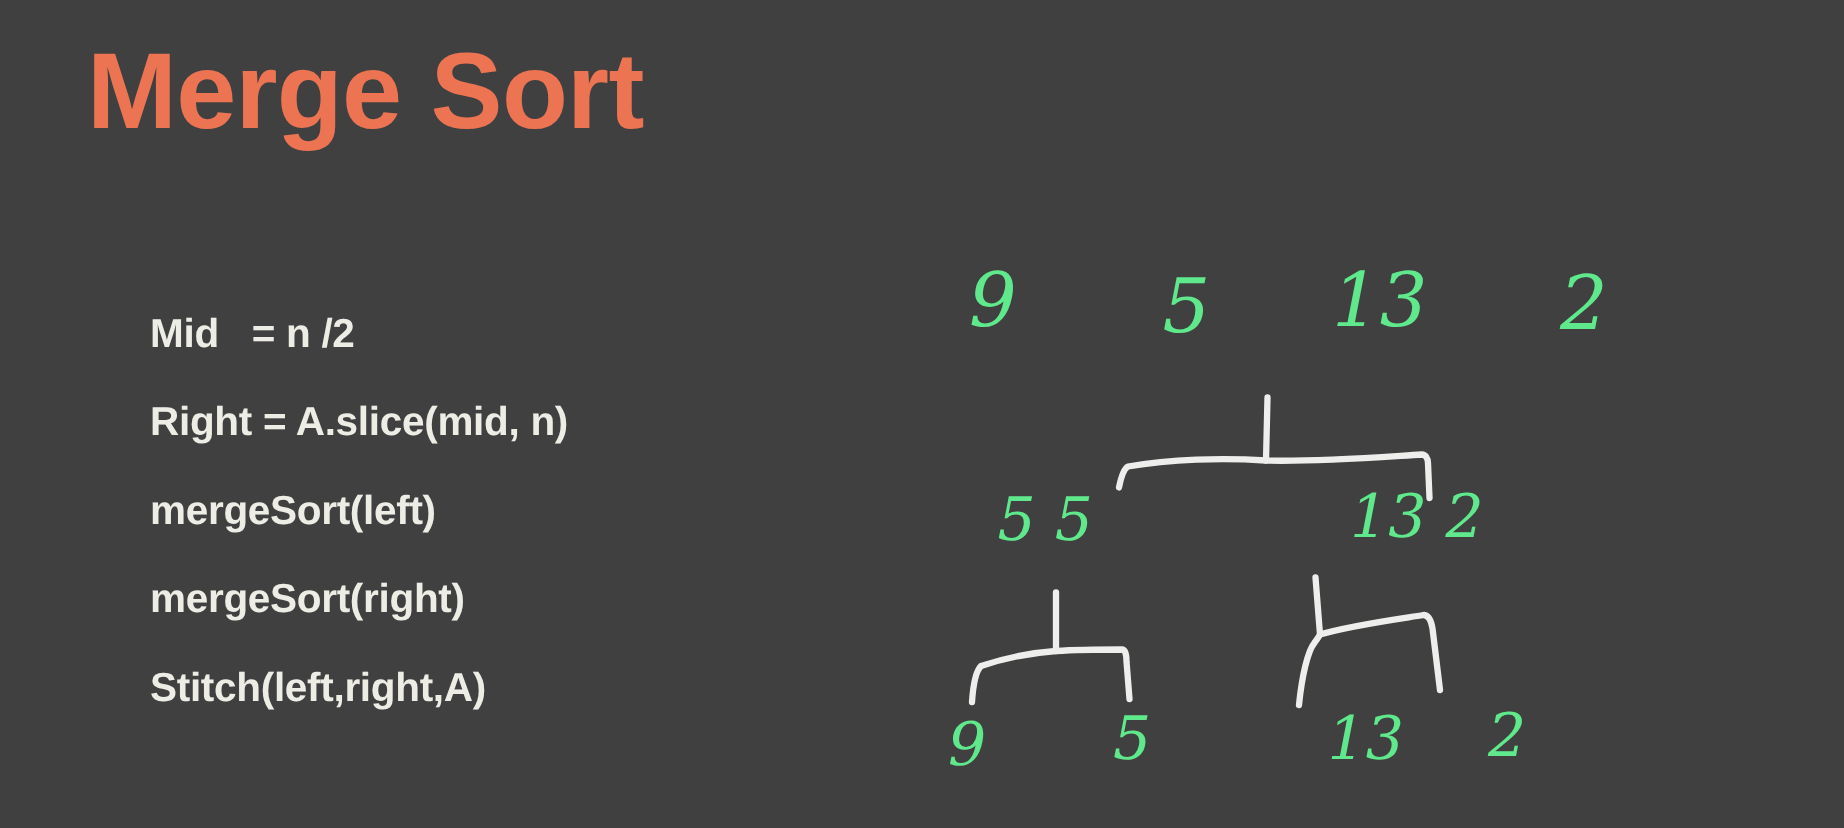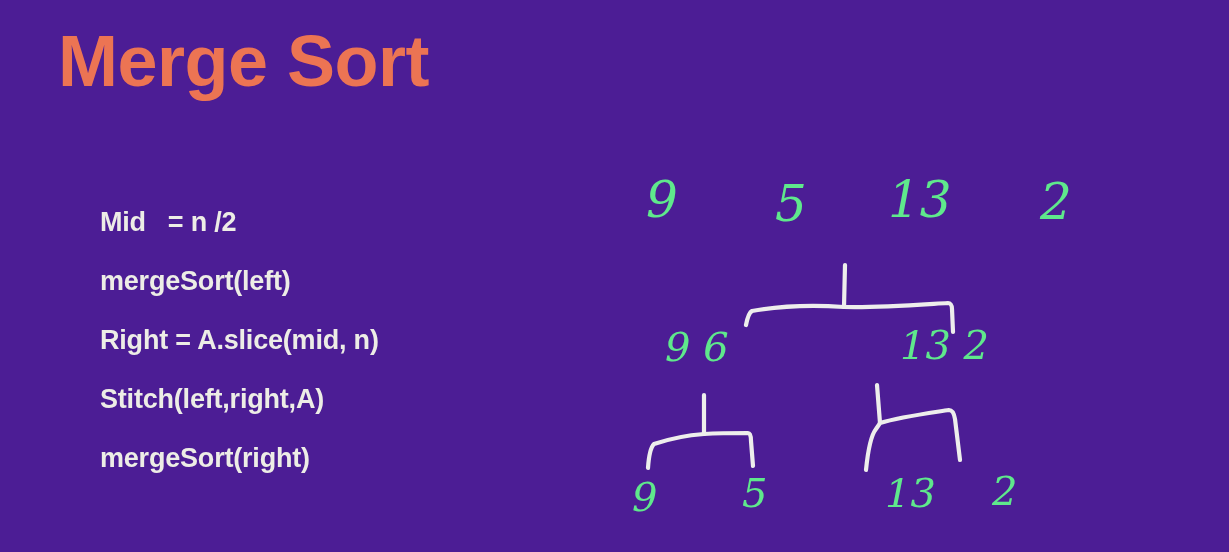--- a/index.html
+++ b/index.html
@@ -4,21 +4,21 @@
 <style>
   html, body {
     margin: 0;
     padding: 0;
     background: #1f1f1e;
   }
   #slide {
     position: relative;
     width: 1229px;
     height: 552px;
-    background: #4c1d95;
+    background: #404040;
     overflow: hidden;
     font-family: "Liberation Sans", sans-serif;
   }
   #slide-title {
     position: absolute;
     left: 58px;
     top: 22px;
     font-size: 72px;
     font-weight: bold;
     color: #ec7453;
@@ -77,24 +77,24 @@
 </style>
 </head>
 <body>
 
 <div id="slide">
 
   <div id="slide-title">Merge Sort</div>
 
   <div id="pseudocode">
     <div class="code-line">Mid   = n /2</div>
+    <div class="code-line">Right = A.slice(mid, n)</div>
     <div class="code-line">mergeSort(left)</div>
-    <div class="code-line">Right = A.slice(mid, n)</div>
+    <div class="code-line">mergeSort(right)</div>
     <div class="code-line">Stitch(left,right,A)</div>
-    <div class="code-line">mergeSort(right)</div>
   </div>
 
   <div id="tree">
 
     <svg class="brackets" viewBox="0 0 620 397">
       <path d="M 245,110 L 244,152"></path>
       <path d="M 146,170 C 148,160 150,157 152,156
                C 180,151 215,150 244,152
                C 275,153 315,150 348,148
                C 350,148 352,150 352,154
@@ -111,21 +111,21 @@
                C 300,262 330,258 349,255
                C 352,255 354,258 355,264
                L 360,305"></path>
     </svg>
 
     <div class="ink-num row-top" style="left:46px; top:20px;">9</div>
     <div class="ink-num row-top" style="left:175px; top:24px;">5</div>
     <div class="ink-num row-top" style="left:288px; top:20px;">13</div>
     <div class="ink-num row-top" style="left:440px; top:22px;">2</div>
 
-    <div class="ink-num row-mid" style="left:65px; top:172px;">9 6</div>
+    <div class="ink-num row-mid" style="left:65px; top:172px;">5 5</div>
     <div class="ink-num row-mid" style="left:300px; top:170px;">13 2</div>
 
     <div class="ink-num row-leaf" style="left:32px; top:322px;">9</div>
     <div class="ink-num row-leaf" style="left:142px; top:318px;">5</div>
     <div class="ink-num row-leaf" style="left:285px; top:318px;">13</div>
     <div class="ink-num row-leaf" style="left:392px; top:316px;">2</div>
 
   </div>
 
 </div>

